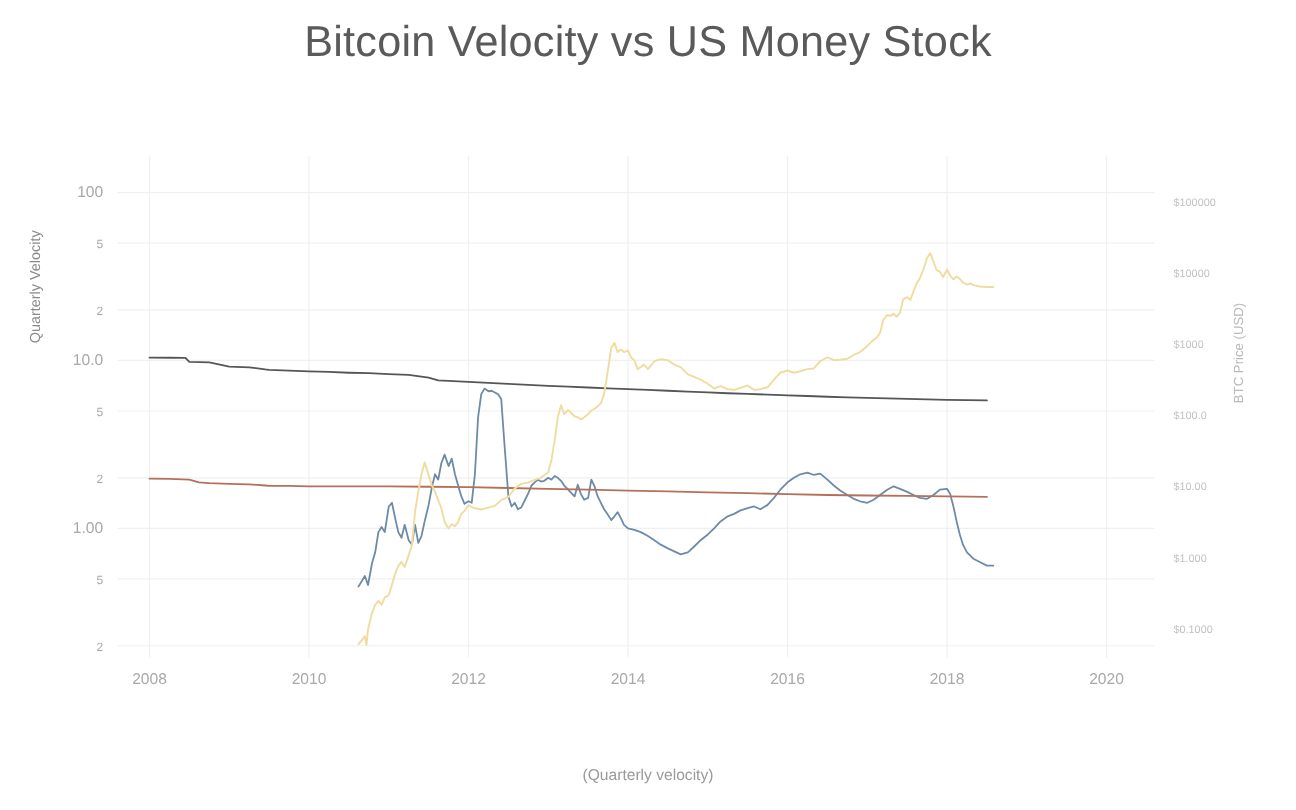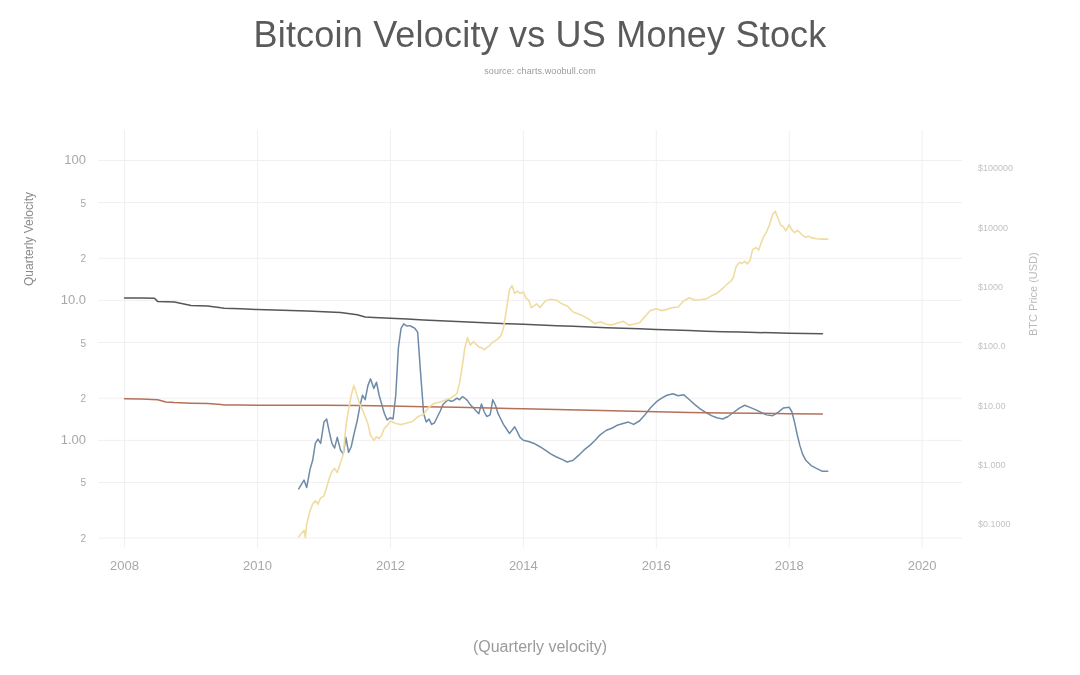--- a/index.html
+++ b/index.html
@@ -39,41 +39,40 @@
     position:absolute;
     left:1027px;top:336px;
     font-size:11px;color:#b9b9b9;
     transform:rotate(-90deg);
     transform-origin:left top;
     white-space:nowrap;
   }
   .footer{
     position:absolute;left:0;right:0;top:638px;
     text-align:center;
-    font-size:16px;color:#9a9a9a;
+    font-size:13px;color:#9a9a9a;
   }
   .legend{
     position:absolute;left:0;right:0;top:601px;
     display:flex;justify-content:center;align-items:center;
     gap:26px;
   }
   .legend-item{display:flex;align-items:center;gap:7px;}
   .legend-swatch{display:block;width:34px;height:2px;border-radius:1px;}
   .legend-label{font-size:10.5px;color:#8d8d8d;white-space:nowrap;}
   svg{position:absolute;left:0;top:0;}
   .tick-text{font-family:"Liberation Sans", sans-serif;fill:#a8a8a8;}
   .tick-text-right{font-family:"Liberation Sans", sans-serif;fill:#c2c2c2;}
 </style>
 </head>
 <body>
 
 <div id="chart-root">
 
   <div class="title">Bitcoin Velocity vs US Money Stock</div>
-  <div class="subtitle">source: charts.woobull.com</div>
 
   <svg id="plot-svg" width="1080" height="675">
       <line x1="98" y1="160.4481481738897" x2="962" y2="160.4481481738897" stroke="#f0f0f2" stroke-width="1"></line>
       <line x1="98" y1="202.5722068978185" x2="962" y2="202.5722068978185" stroke="#f0f0f2" stroke-width="1"></line>
       <line x1="98" y1="258.257183595665" x2="962" y2="258.257183595665" stroke="#f0f0f2" stroke-width="1"></line>
       <line x1="98" y1="300.3812423195938" x2="962" y2="300.3812423195938" stroke="#f0f0f2" stroke-width="1"></line>
       <line x1="98" y1="342.50530104352254" x2="962" y2="342.50530104352254" stroke="#f0f0f2" stroke-width="1"></line>
       <line x1="98" y1="398.1902777413691" x2="962" y2="398.1902777413691" stroke="#f0f0f2" stroke-width="1"></line>
       <line x1="98" y1="440.31433646529786" x2="962" y2="440.31433646529786" stroke="#f0f0f2" stroke-width="1"></line>
       <line x1="98" y1="482.43839518922664" x2="962" y2="482.43839518922664" stroke="#f0f0f2" stroke-width="1"></line>

